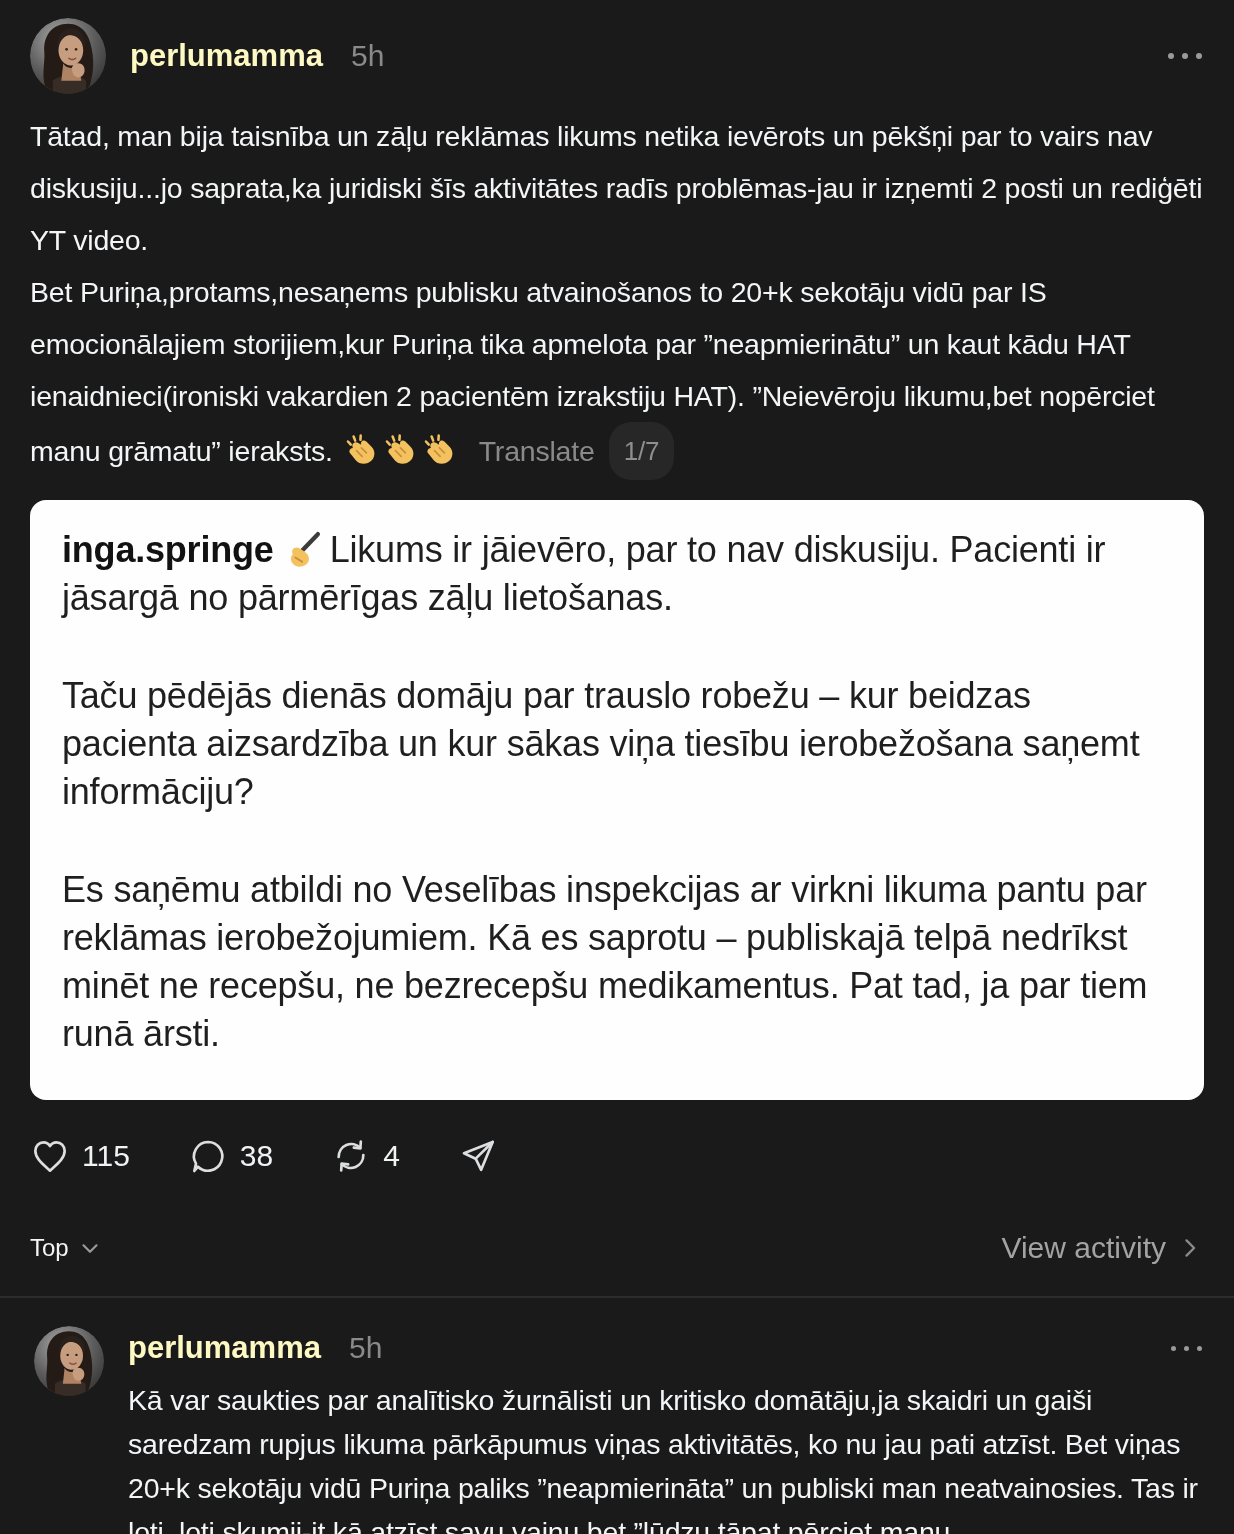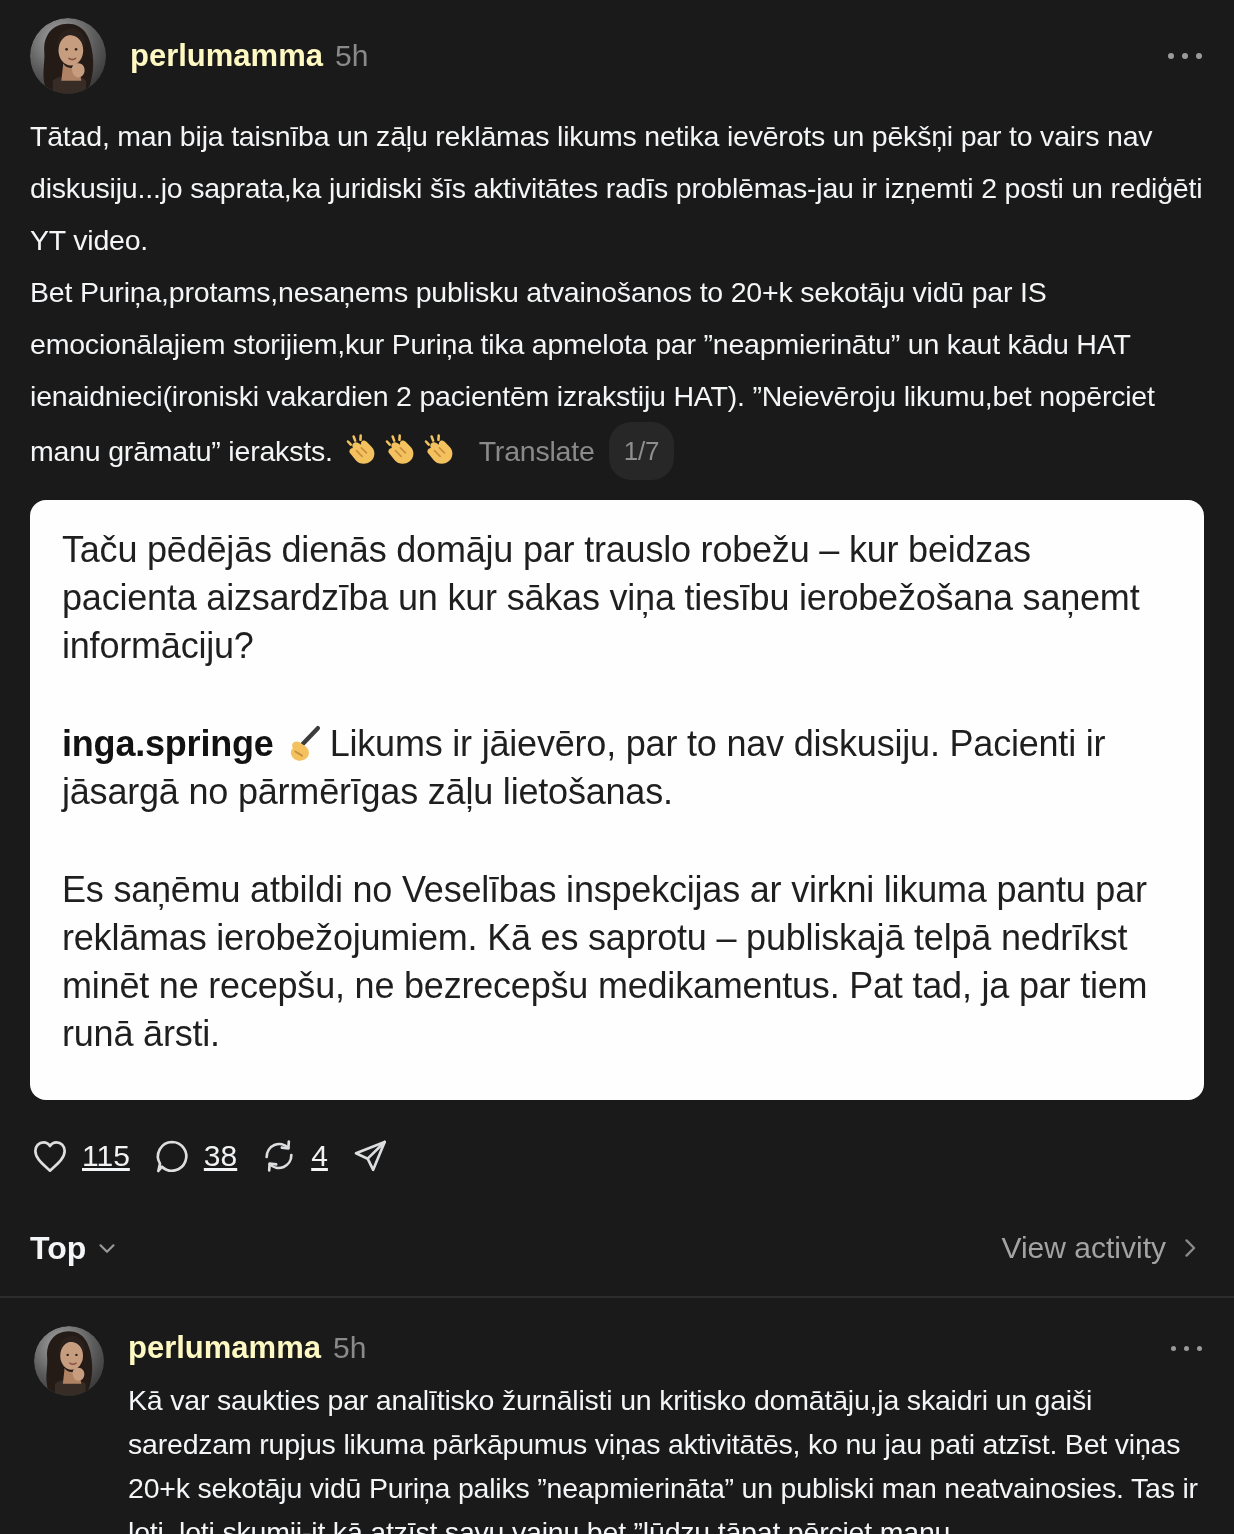--- a/index.html
+++ b/index.html
@@ -12,21 +12,21 @@
     position:relative;
   }
   .hidden-defs{position:absolute;width:0;height:0;overflow:hidden;}
 
   
   .post1{padding:14px 30px 0 30px;}
   .p1-header{display:flex;align-items:center;position:relative;height:84px;}
   .avatar{width:76px;height:76px;border-radius:50%;overflow:hidden;flex:none;background:#3a3a3a;}
   .avatar svg{display:block;width:100%;height:100%;}
   .username{font-weight:bold;font-size:31px;margin-left:24px;color:#fef9c3;}
-  .timestamp{color:#8a8a8a;font-size:30px;margin-left:12px;}
+  .timestamp{color:#8a8a8a;font-size:30px;margin-left:28px;}
   .more-btn{margin-left:auto;display:flex;gap:8px;align-items:center;padding:6px 2px;cursor:pointer;}
   .more-btn .dot{width:6px;height:6px;border-radius:50%;background:#9a9a9a;}
 
   .post-text{
     font-size:28.5px;line-height:52px;margin-top:12px;
     white-space:pre-wrap;color:#f3f5f7;letter-spacing:-0.2px;
   }
   .emoji-run{display:inline-flex;gap:5px;margin:0 10px 0 10px;vertical-align:-6px;}
   .emoji{width:34px;height:34px;display:inline-block;}
   .translate{color:#8a8a8a;margin-left:14px;}
@@ -41,28 +41,28 @@
     background:#fefefe;color:#1f1f1f;border-radius:16px;
     margin-top:20px;padding:26px 32px 42px 32px;
     font-size:36px;line-height:48px;letter-spacing:-0.2px;
   }
   .quote-card p{margin:0 0 50px 0;}
   .quote-card p:last-child{margin-bottom:0;}
   .quote-username{font-weight:bold;color:#121212;}
   .emoji-write{width:44px;height:40px;vertical-align:-8px;margin:0 6px;}
 
   
-  .engagement{display:flex;align-items:center;gap:22px;margin-top:34px;height:44px;text-decoration:underline;}
+  .engagement{display:flex;align-items:center;gap:58px;margin-top:34px;height:44px;}
   .stat{display:flex;align-items:center;gap:12px;font-size:30px;color:#f0f2f4;cursor:pointer;}
   .ic{width:40px;height:40px;stroke:#dcdee0;fill:none;stroke-width:1.6;stroke-linecap:round;stroke-linejoin:round;}
 
   
   .sort-row{display:flex;align-items:center;margin-top:48px;height:44px;}
   .sort-btn{display:flex;align-items:center;gap:8px;cursor:pointer;}
-  .sort-label{font-weight:bold;font-size:32px;color:#f3f5f7;}
+  .sort-label{font-weight:normal;font-size:24px;color:#f3f5f7;}
   .chev{width:26px;height:26px;stroke:#9a9a9a;fill:none;stroke-width:2;stroke-linecap:round;stroke-linejoin:round;}
   .view-activity{margin-left:auto;display:flex;align-items:center;gap:10px;color:#a3a3a3;font-size:30px;cursor:pointer;}
   .chev-r{width:28px;height:28px;stroke:#8a8a8a;fill:none;stroke-width:2;stroke-linecap:round;stroke-linejoin:round;}
 
   .divider{height:2px;background:#2d2d2d;margin-top:26px;}
 
   
   .post2{display:flex;padding:28px 30px 0 34px;}
   .post2 .avatar{width:70px;height:70px;}
   .p2-body{margin-left:24px;flex:1;min-width:0;}
@@ -129,24 +129,24 @@
   <div class="post-text"><span>Tātad, man bija taisnība un zāļu reklāmas likums netika ievērots un pēkšņi par to vairs nav diskusiju...jo saprata,ka juridiski šīs aktivitātes radīs problēmas-jau ir izņemti 2 posti un rediģēti YT video.
 Bet Puriņa,protams,nesaņems publisku atvainošanos to 20+k sekotāju vidū par IS emocionālajiem storijiem,kur Puriņa tika apmelota par ”neapmierinātu” un kaut kādu HAT ienaidnieci(ironiski vakardien 2 pacientēm izrakstiju HAT). ”Neievēroju likumu,bet nopērciet manu grāmatu” ieraksts.</span><span class="emoji-run"><svg class="emoji" viewBox="0 0 24 24">
           <use href="#clap-art"></use>
         </svg><svg class="emoji" viewBox="0 0 24 24">
           <use href="#clap-art"></use>
         </svg><svg class="emoji" viewBox="0 0 24 24">
           <use href="#clap-art"></use>
         </svg></span><span class="translate">Translate</span><span class="page-badge">1/7</span></div>
 
   <div class="quote-card">
-    <p>Taču pēdējās dienās domāju par trauslo robežu – kur beidzas pacienta aizsardzība un kur sākas viņa tiesību ierobežošana saņemt informāciju?</p>
     <p><span class="quote-username">inga.springe</span><svg class="emoji-write" viewBox="0 0 24 24">
           <use href="#write-art"></use>
         </svg><span>Likums ir jāievēro, par to nav diskusiju. Pacienti ir jāsargā no pārmērīgas zāļu lietošanas.</span></p>
+    <p>Taču pēdējās dienās domāju par trauslo robežu – kur beidzas pacienta aizsardzība un kur sākas viņa tiesību ierobežošana saņemt informāciju?</p>
     <p>Es saņēmu atbildi no Veselības inspekcijas ar virkni likuma pantu par reklāmas ierobežojumiem. Kā es saprotu – publiskajā telpā nedrīkst minēt ne recepšu, ne bezrecepšu medikamentus. Pat tad, ja par tiem runā ārsti.</p>
   </div>
 
   <div class="engagement">
     <div class="stat">
       <svg class="ic" viewBox="0 0 24 24">
         <path d="M12 20.8 C8.2 17.2 3.2 13.6 3.2 9 C3.2 5.9 5.5 3.8 8.1 3.8 C9.9 3.8 11.3 4.8 12 6.1 C12.7 4.8 14.1 3.8 15.9 3.8 C18.5 3.8 20.8 5.9 20.8 9 C20.8 13.6 15.8 17.2 12 20.8 Z"></path>
       </svg>
       <span>115</span>
     </div>

